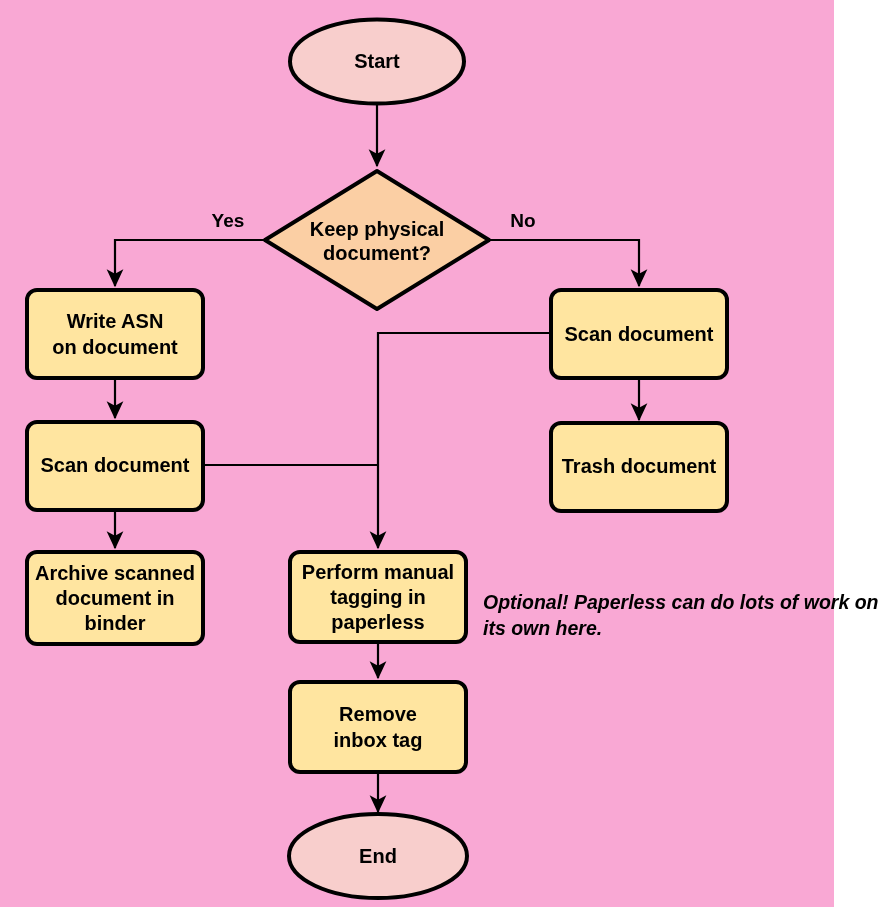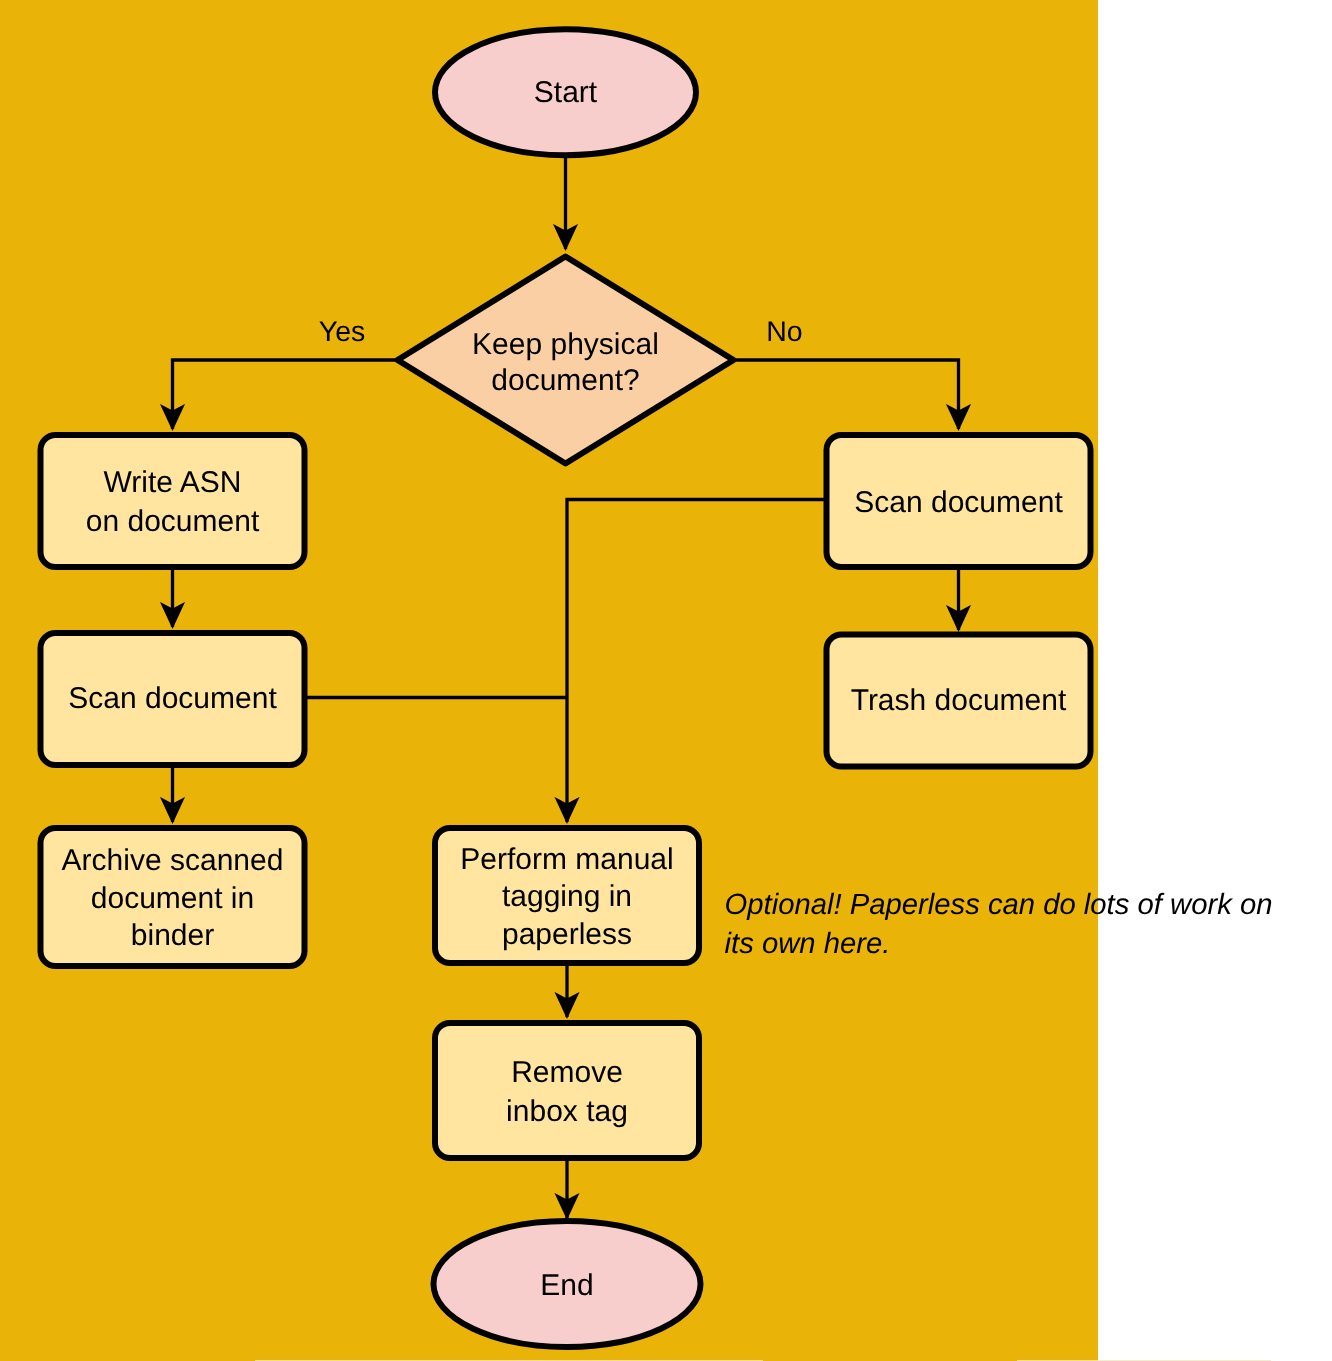--- a/index.html
+++ b/index.html
@@ -9,23 +9,24 @@
     background: #ffffff;
   }
   body {
     width: 888px;
     height: 907px;
     font-family: "Liberation Sans", sans-serif;
     overflow: hidden;
   }
   #flowchart-root {
     position: relative;
-    width: 732px;
+    width: 834px;
     height: 907px;
-    background: #eab308;
+    background: #f9a8d4;
+    font-weight: bold;
   }
   svg.flow-canvas {
     position: absolute;
     top: 0;
     left: 0;
     width: 888px;
     height: 907px;
   }
   .node-shape {
     stroke: #000000;

